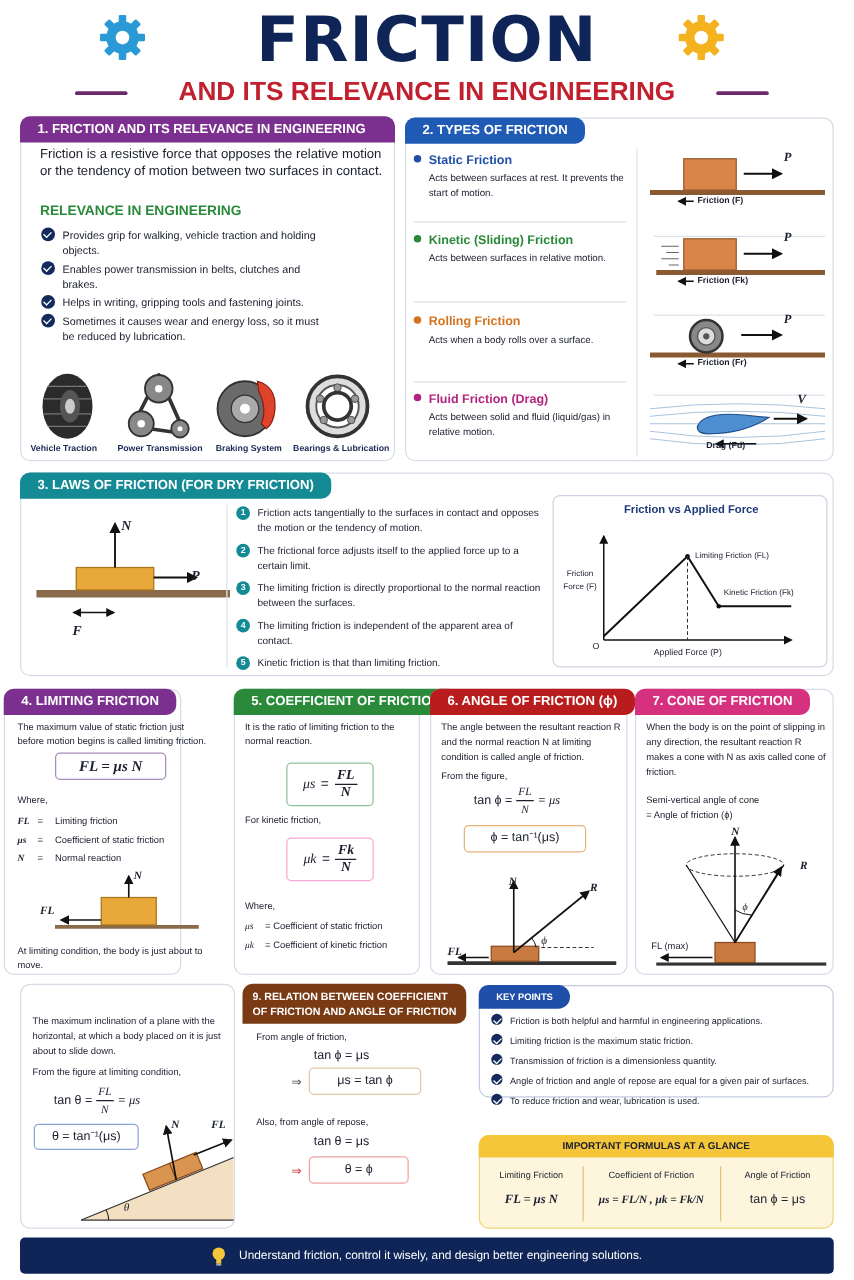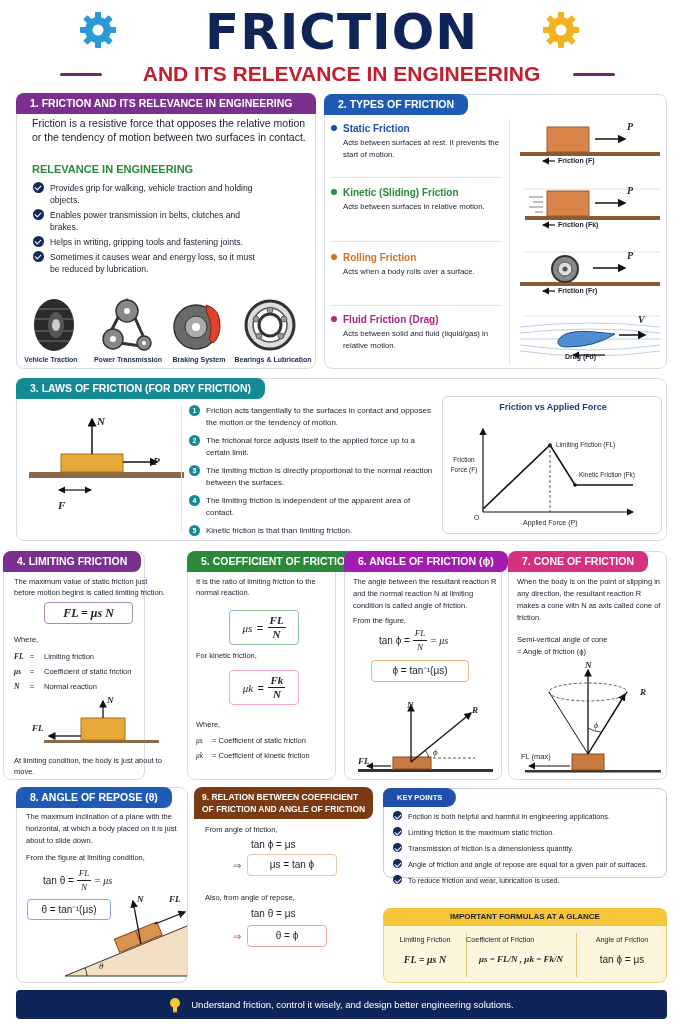--- a/index.html
+++ b/index.html
@@ -316,21 +316,21 @@
     <span class="frac" style="font-size:11px;font-weight:bold"><span class="num">Fk</span><span>N</span></span>
   </div>
   <div class="abs small txt" style="left:8px;top:167px;font-size:7.5px">Where,</div>
   <div class="abs" style="left:8px;top:181px;font-size:7.5px;line-height:15px;width:140px">
     <div><span class="serif" style="display:inline-block;width:14px">μs</span> = <span>Coefficient of static friction</span></div>
     <div><span class="serif" style="display:inline-block;width:14px">μk</span> = <span>Coefficient of kinetic friction</span></div>
   </div>
 </div>
 
 <div class="card" style="left:344px;top:551px;width:158px;height:229px">
-  <div class="hdr" style="background:#a21caf">6. ANGLE OF FRICTION (ϕ)</div>
+  <div class="hdr" style="background:#b91c1c">6. ANGLE OF FRICTION (ϕ)</div>
   <div class="abs small txt" style="left:8px;top:24px;width:148px;font-size:7.5px;line-height:12px">The angle between the resultant reaction R and the normal reaction N at limiting condition is called angle of friction.</div>
   <div class="abs small txt" style="left:8px;top:63px;font-size:7.5px">From the figure,</div>
   <div class="abs" style="left:34px;top:75px;font-size:10px;white-space:nowrap">
     <span style="vertical-align:middle">tan ϕ =</span>
     <span class="frac" style="font-size:9px"><span class="num">FL</span><span>N</span></span>
     <span class="serif" style="vertical-align:middle">= μs</span>
   </div>
   <div class="fbox" style="left:26px;top:108px;width:98px;height:22px;line-height:20px;border-color:#e9b27a;font-size:10px;font-style:normal;font-family:'Liberation Sans',sans-serif">ϕ = tan⁻¹(μs)</div>
   <svg class="abs" style="left:8px;top:138px" width="146" height="86" viewBox="0 0 146 86">
     <defs>
@@ -373,21 +373,20 @@
     <path d="M73 66 A26 26 0 0 0 86 70" fill="none" stroke="#111" stroke-width=".8"></path>
     <line x1="55" y1="104" x2="14" y2="104" stroke="#111" stroke-width="1.2" marker-end="url(#ah6)"></line>
   </svg>
   <div class="abs serif" style="left:76px;top:108px;font-size:9px;font-weight:bold">N</div>
   <div class="abs serif" style="left:131px;top:135px;font-size:9px;font-weight:bold">R</div>
   <div class="abs serif" style="left:85px;top:169px;font-size:8px">ϕ</div>
   <div class="abs" style="left:12px;top:200px;font-size:7.5px">FL (max)</div>
 </div>
 
 <div class="card" style="left:16px;top:787px;width:172px;height:196px">
-  <div class="hdr" style="background:#1f5bb5">8. ANGLE OF REPOSE (θ)</div>
   <div class="abs small txt" style="left:9px;top:23px;width:160px;font-size:7.5px;line-height:12px">The maximum inclination of a plane with the horizontal, at which a body placed on it is just about to slide down.</div>
   <div class="abs small txt" style="left:9px;top:64px;font-size:7.5px">From the figure at limiting condition,</div>
   <div class="abs" style="left:26px;top:79px;font-size:10px;white-space:nowrap">
     <span style="vertical-align:middle">tan θ =</span>
     <span class="frac" style="font-size:9px"><span class="num">FL</span><span>N</span></span>
     <span class="serif" style="vertical-align:middle">= μs</span>
   </div>
   <div class="fbox" style="left:10px;top:111px;width:84px;height:21px;line-height:19px;border-color:#8aa6d6;font-size:10px;font-style:normal;font-family:'Liberation Sans',sans-serif">θ = tan⁻¹(μs)</div>
   <svg class="abs" style="left:30px;top:108px" width="140" height="86" viewBox="0 0 140 86">
     <defs>
@@ -451,21 +450,21 @@
       </div>
   </div>
 </div>
 
 <div class="card" style="left:383px;top:908px;width:284px;height:75px;background:#fdf6dc;border-color:#f0d67a">
   <div class="abs" style="left:-1px;top:-1px;width:284px;height:18px;background:#f5c53a;border-radius:8px 8px 0 0;text-align:center;font-size:8px;font-weight:bold;line-height:18px;color:#1b1f2e">IMPORTANT FORMULAS AT A GLANCE</div>
   <div class="abs" style="left:82px;top:24px;width:1px;height:44px;background:#e0c67a"></div>
   <div class="abs" style="left:192px;top:24px;width:1px;height:44px;background:#e0c67a"></div>
   <div class="abs" style="left:0;top:26px;width:82px;text-align:center;font-size:7.3px">Limiting Friction</div>
   <div class="abs serif" style="left:0;top:45px;width:82px;text-align:center;font-size:10px;font-weight:bold">FL = μs N</div>
-  <div class="abs" style="left:82px;top:26px;width:110px;text-align:left;font-size:7.3px">Coefficient of Friction</div>
+  <div class="abs" style="left:82px;top:26px;width:110px;text-align:center;font-size:7.3px">Coefficient of Friction</div>
   <div class="abs serif" style="left:82px;top:45px;width:110px;text-align:center;font-size:9px;font-weight:bold">μs = FL/N , μk = Fk/N</div>
   <div class="abs" style="left:192px;top:26px;width:92px;text-align:center;font-size:7.3px">Angle of Friction</div>
   <div class="abs" style="left:192px;top:45px;width:92px;text-align:center;font-size:10px">tan ϕ = μs</div>
 </div>
 
 <div class="abs" style="left:16px;top:990px;width:651px;height:29px;background:#0f2557;border-radius:4px;display:flex;align-items:center;justify-content:center">
   <svg width="12" height="16" viewBox="0 0 12 16" style="margin-right:10px">
     <circle cx="6" cy="6" r="5" fill="#f5c53a"></circle>
       <rect x="4" y="10" width="4" height="4" fill="#f5c53a"></rect>
       <rect x="4" y="14" width="4" height="1.5" fill="#aaa"></rect>

